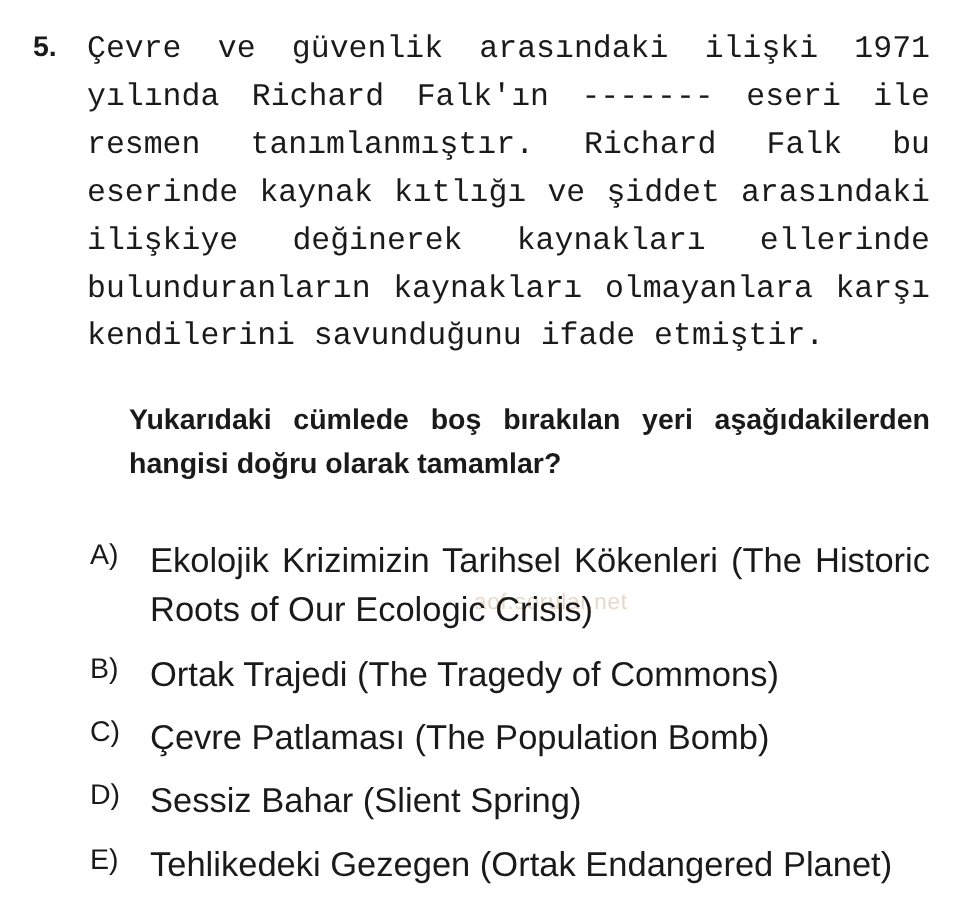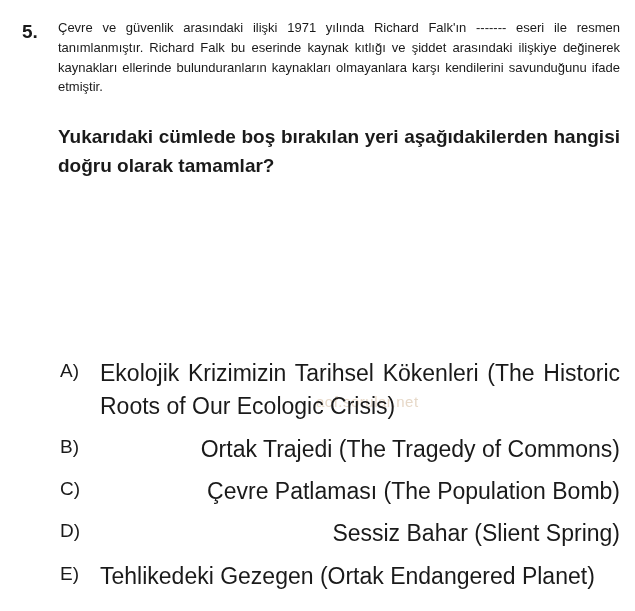--- a/index.html
+++ b/index.html
@@ -69,34 +69,36 @@
     flex: 0 0 36px;
     text-align: left;
     line-height: 1.5;
   }
 
   .q-body {
     flex: 1 1 auto;
   }
 
   .q-stem {
-    font-size: 13px;
+    font-size: 21px;
     line-height: 1.52;
     text-align: justify;
     text-justify: inter-word;
     word-spacing: 0px;
+    font-family: Liberation Mono, monospace;
   }
 
   .q-prompt {
     margin-top: 26px;
     font-size: 19px;
     font-weight: bold;
     line-height: 1.52;
     text-align: justify;
     text-justify: inter-word;
+    margin-left: 28px;
   }
 
   .options {
     position: absolute;
     left: 60px;
     top: 357px;
     width: 560px;
   }
 
   .option {
@@ -114,21 +116,21 @@
 
   .opt-text {
     flex: 1 1 auto;
     font-size: 23px;
     line-height: 1.45;
     text-align: justify;
     text-justify: inter-word;
   }
 
   .opt-text.nojustify {
-    text-align: right;
+    text-align: left;
   }
 </style>
 </head>
 <body>
 
 <div class="page">
 
   <div class="watermark-side">aof.sorular.net</div>
   <div class="watermark-center">aof.sorular.net</div>
 

